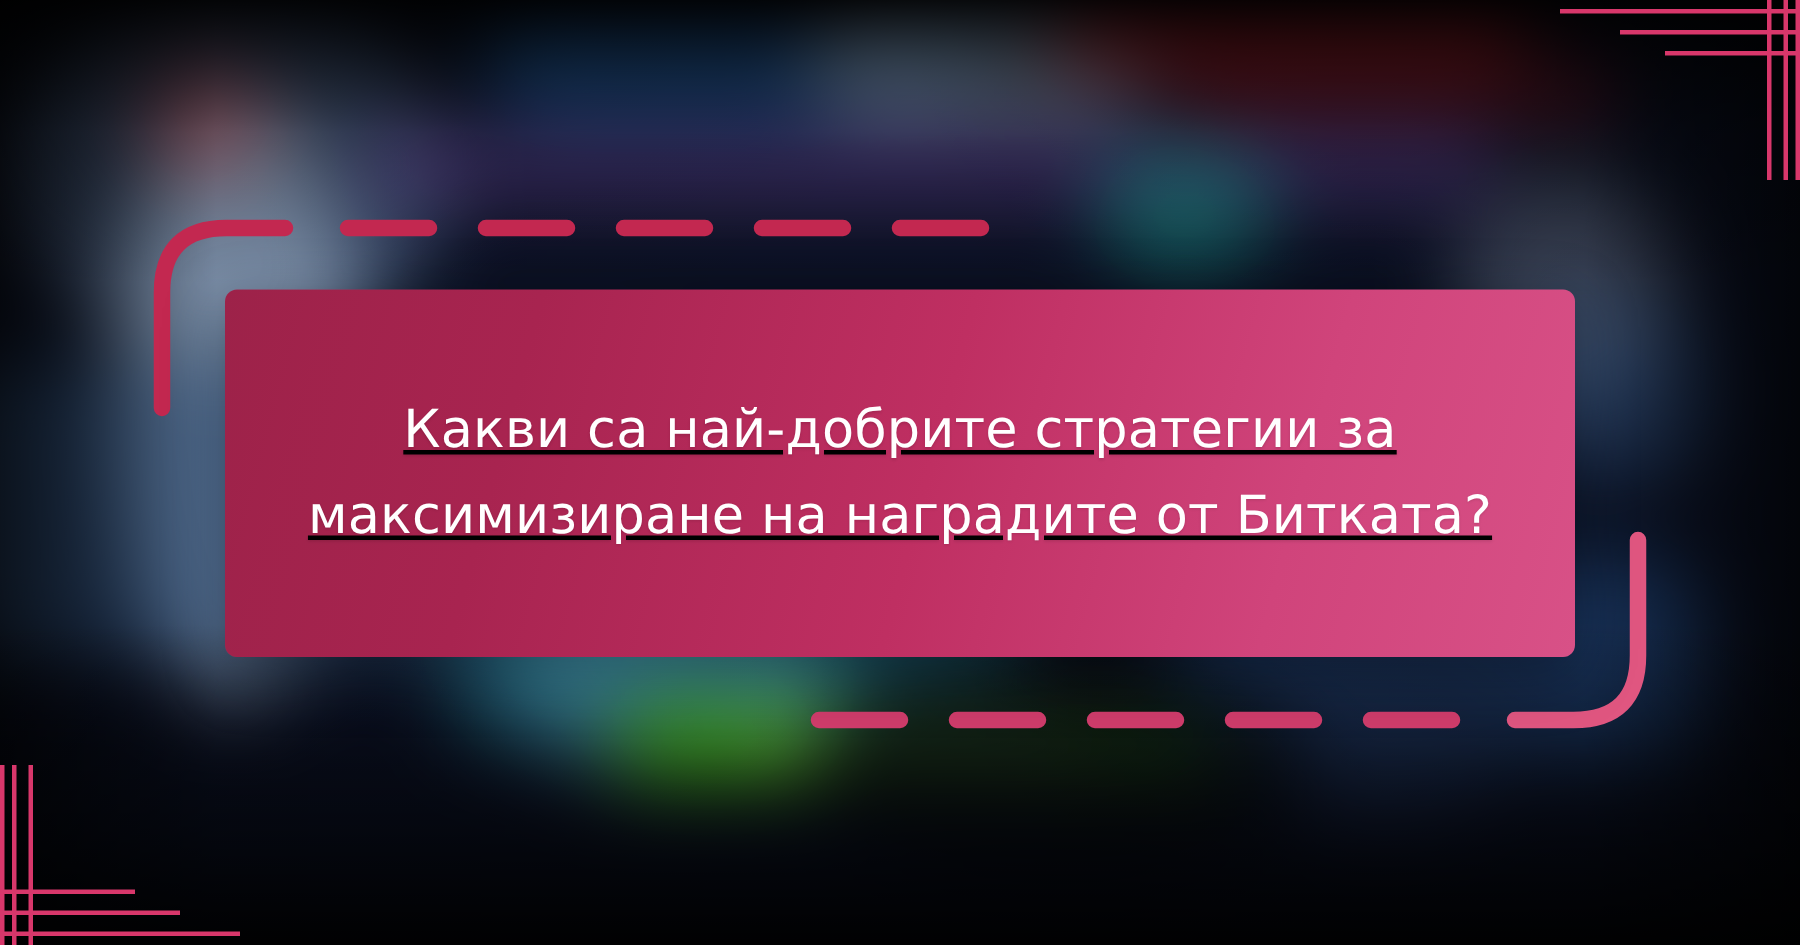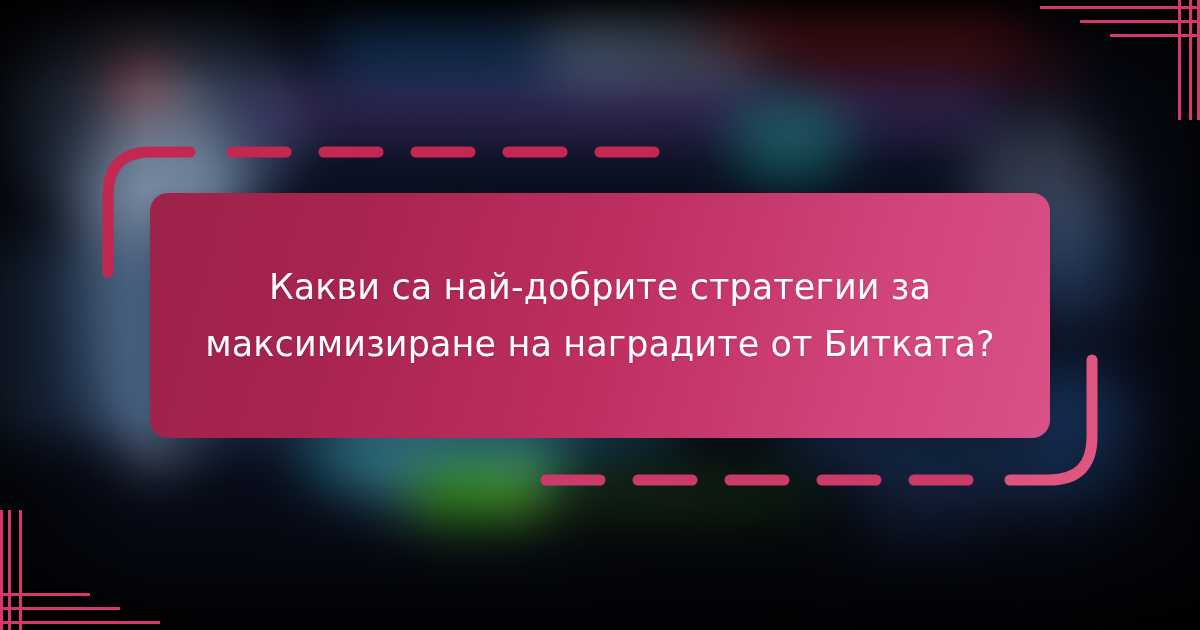--- a/index.html
+++ b/index.html
@@ -63,28 +63,29 @@
     pointer-events: none;
   }
 
   
   #question-card {
     position: absolute;
     left: 150px;
     top: 193px;
     width: 900px;
     height: 245px;
-    border-radius: 18px;
+    border-radius: 8px;
     background: linear-gradient(105deg, #9d2249 0%, #a82450 22%, #bf2f62 52%, #d0447b 78%, #d85187 100%);
     box-shadow: 0 10px 40px rgba(0,0,0,0.35);
     display: flex;
     align-items: center;
     justify-content: flex-start;
     box-sizing: border-box;
     padding: 0 48px;
+    text-decoration: underline;
   }
   #question-text {
     color: #ffffff;
     font-size: 35px;
     line-height: 1.62;
     text-align: center;
     font-weight: 400;
     letter-spacing: 0.1px;
     text-shadow: 0 1px 2px rgba(0,0,0,0.12);
   }

